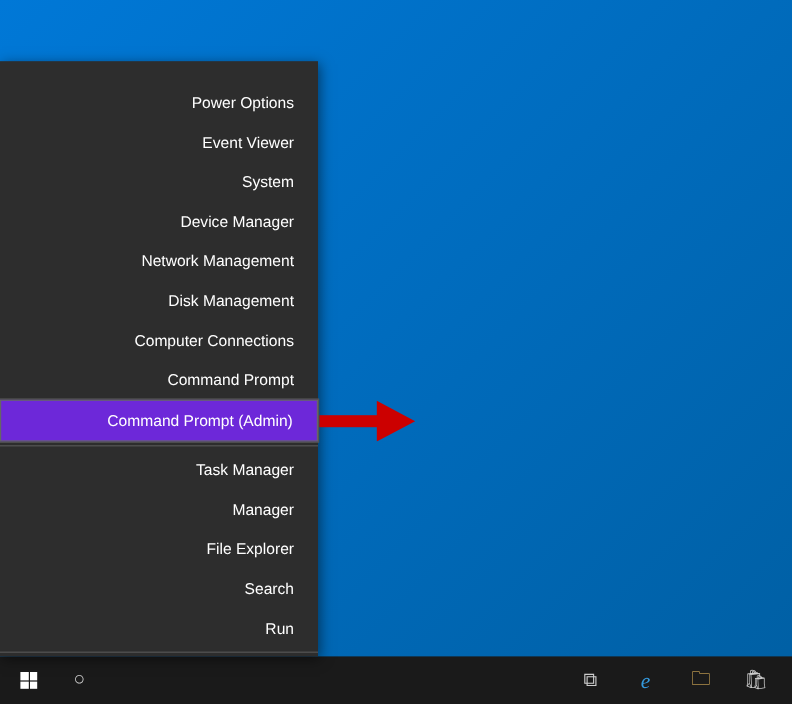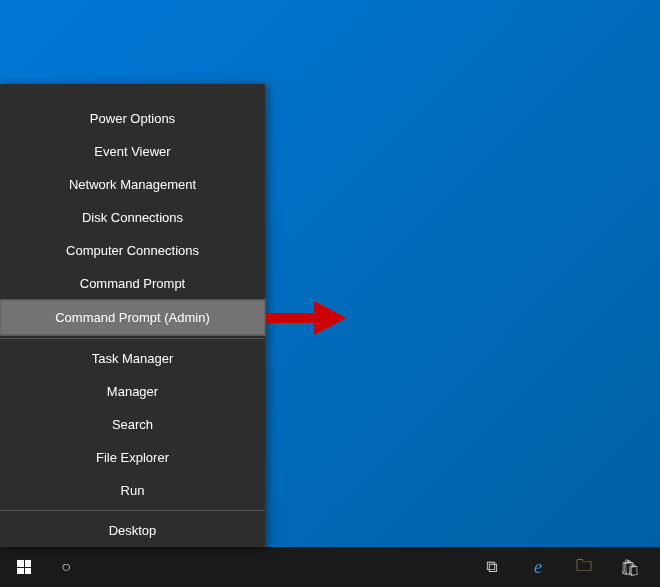--- a/index.html
+++ b/index.html
@@ -76,21 +76,21 @@
       z-index: 100;
       box-shadow: 2px 2px 10px rgba(0,0,0,0.5);
     }
 
     .menu-item {
       padding: 9px 20px;
       cursor: pointer;
       white-space: nowrap;
       display: flex;
       align-items: center;
-      justify-content: center;
+      justify-content: flex-end;
       position: relative;
     }
 
     .menu-item.active-highlight {
       background: #404040;
       outline: 1px solid #555;
     }
 
     .menu-divider {
       border: none;
@@ -121,66 +121,69 @@
     <div class="menu-item">
       
     </div>
     <div class="menu-item">
       <span>Power Options</span>
     </div>
     <div class="menu-item">
       <span>Event Viewer</span>
     </div>
     <div class="menu-item">
+      <span>System</span>
+    </div>
+    <div class="menu-item">
+      <span>Device Manager</span>
+    </div>
+    <div class="menu-item">
       <span>Network Management</span>
     </div>
     <div class="menu-item">
-      <span>Disk Connections</span>
+      <span>Disk Management</span>
     </div>
     <div class="menu-item">
       <span>Computer Connections</span>
     </div>
     <div class="menu-item">
       <span>Command Prompt</span>
     </div>
 
-    <div class="menu-item active-highlight" style="background:#737373; border: 1px solid #666; position:relative;">
+    <div class="menu-item active-highlight" style="background:#6d28d9; border: 1px solid #666; position:relative;">
       <span>Command Prompt (Admin)</span>
 
       <svg style="position:absolute; left:100%; top:50%; transform:translateY(-50%); margin-left:2px;" width="80" height="34" viewBox="0 0 80 34">
 
         <rect x="0" y="12" width="52" height="10" fill="#cc0000"></rect>
 
         <polygon points="48,0 80,17 48,34" fill="#cc0000"></polygon>
       </svg>
     </div>
 
     <hr class="menu-divider">
 
     <div class="menu-item">
       <span>Task Manager</span>
     </div>
     <div class="menu-item">
       <span>Manager</span>
     </div>
     <div class="menu-item">
+      <span>File Explorer</span>
+    </div>
+    <div class="menu-item">
       <span>Search</span>
     </div>
     <div class="menu-item">
-      <span>File Explorer</span>
-    </div>
-    <div class="menu-item">
       <span>Run</span>
     </div>
 
     <hr class="menu-divider">
 
-    <div class="menu-item">
-      <span>Desktop</span>
-    </div>
 
   </div>
 
   <div class="taskbar">
 
     <div class="taskbar-start">
       <div class="win-logo">
         <div class="win-logo-cell"></div>
         <div class="win-logo-cell"></div>
         <div class="win-logo-cell"></div>

